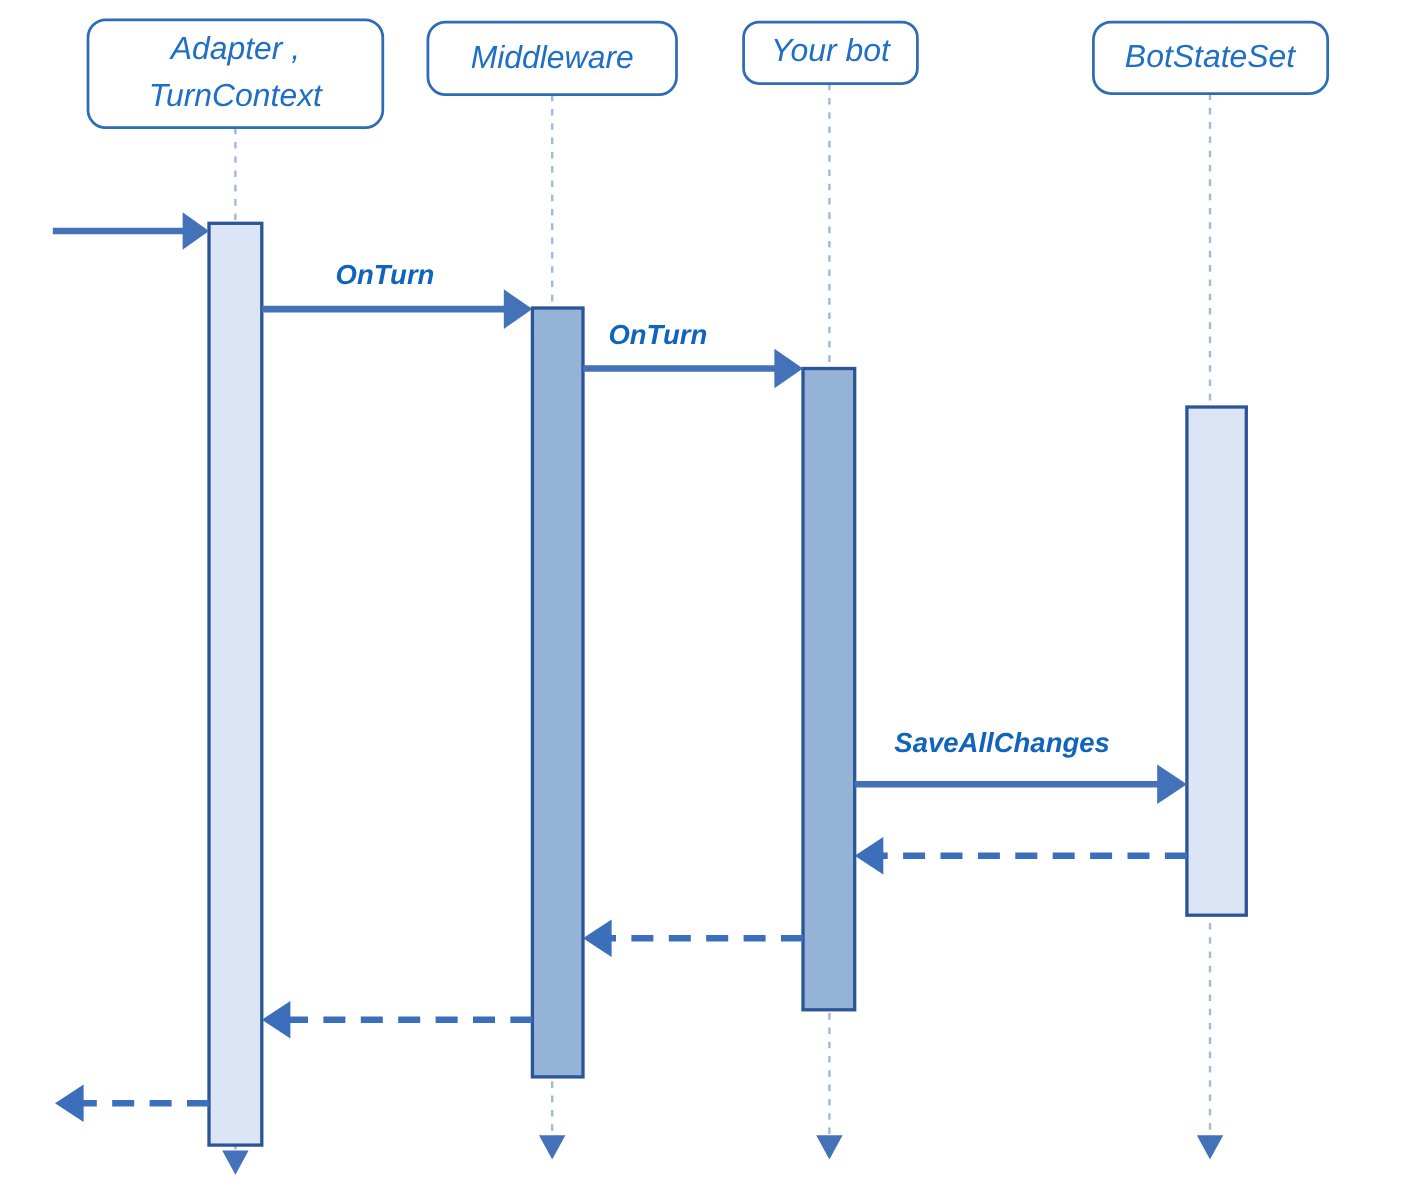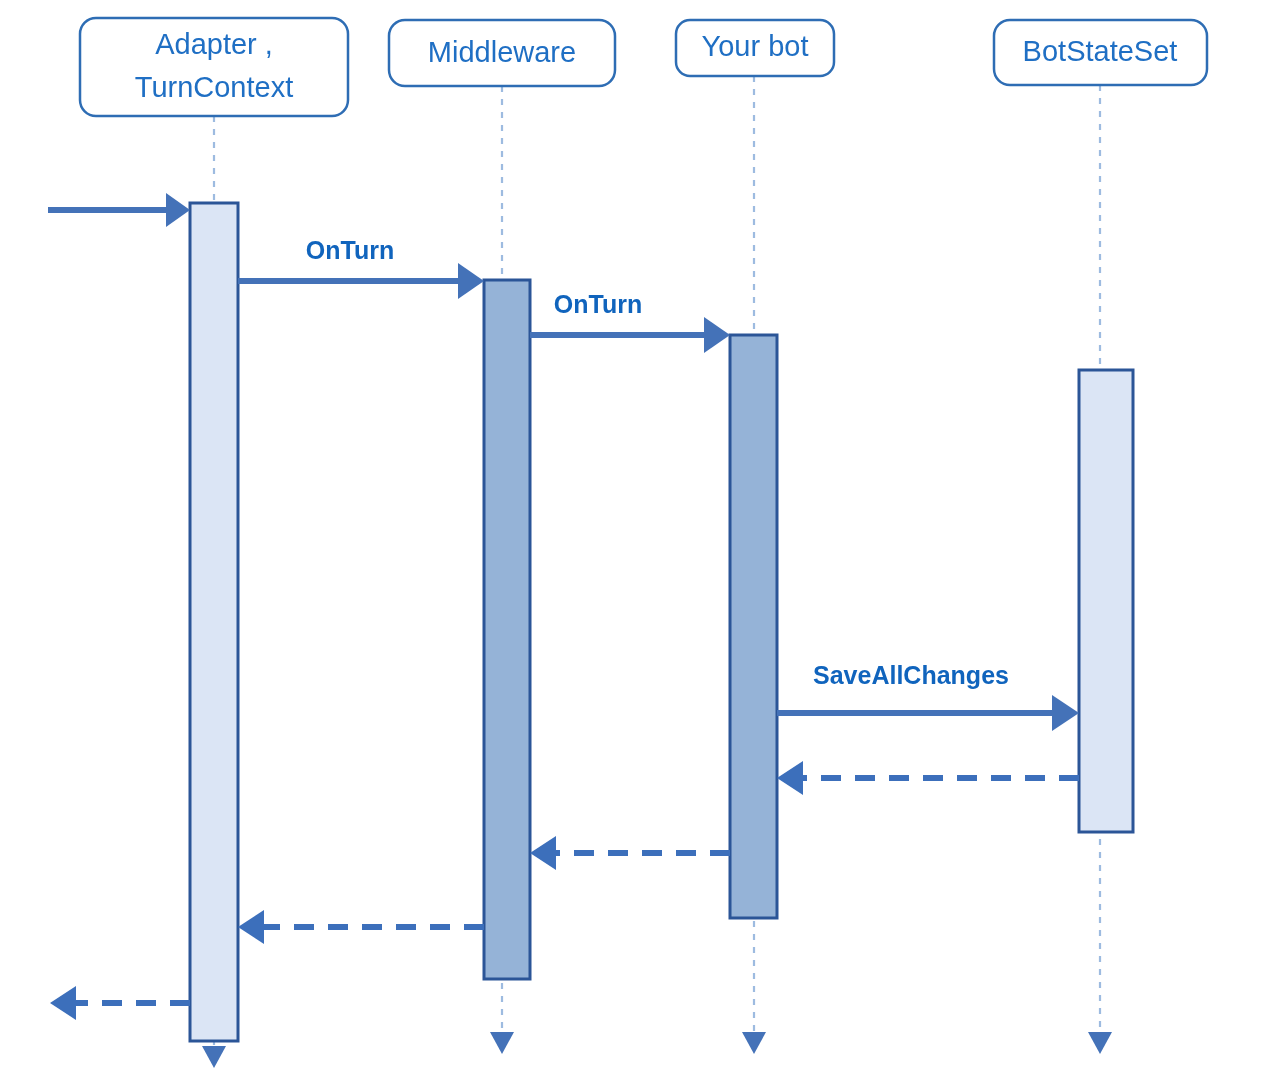--- a/index.html
+++ b/index.html
@@ -14,20 +14,21 @@
     font-family: "Liberation Sans", sans-serif;
     position: relative;
     overflow: hidden;
   }
   #diagram-root {
     position: absolute;
     left: 0;
     top: 0;
     width: 1280px;
     height: 1090px;
+    font-style: italic;
   }
   svg.diagram-canvas {
     position: absolute;
     left: 0;
     top: 0;
     width: 1280px;
     height: 1090px;
     display: block;
   }
   .participant-label {

